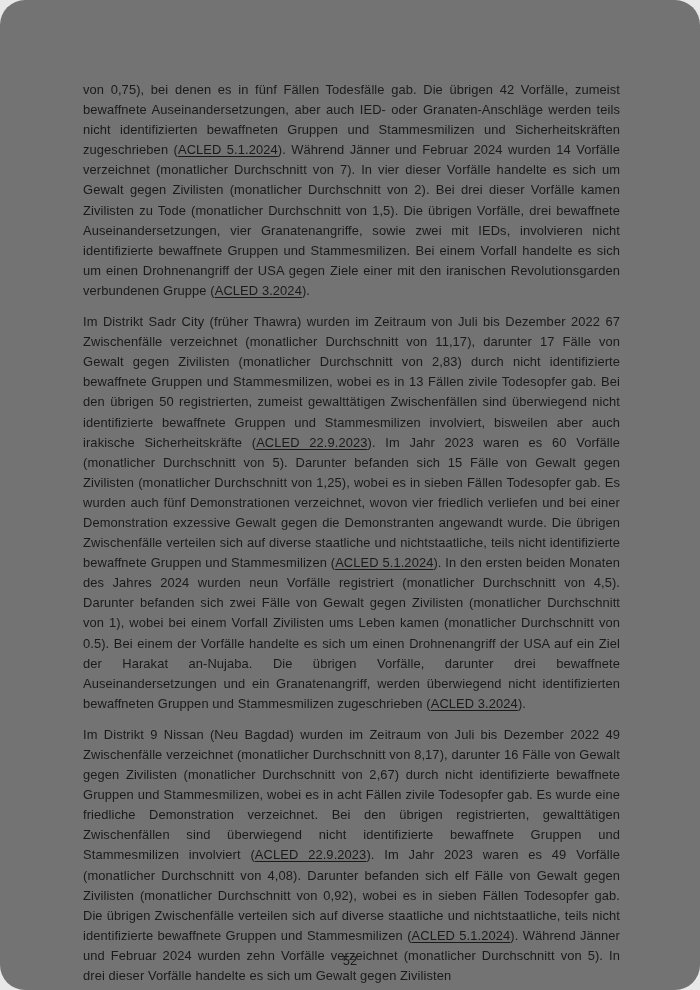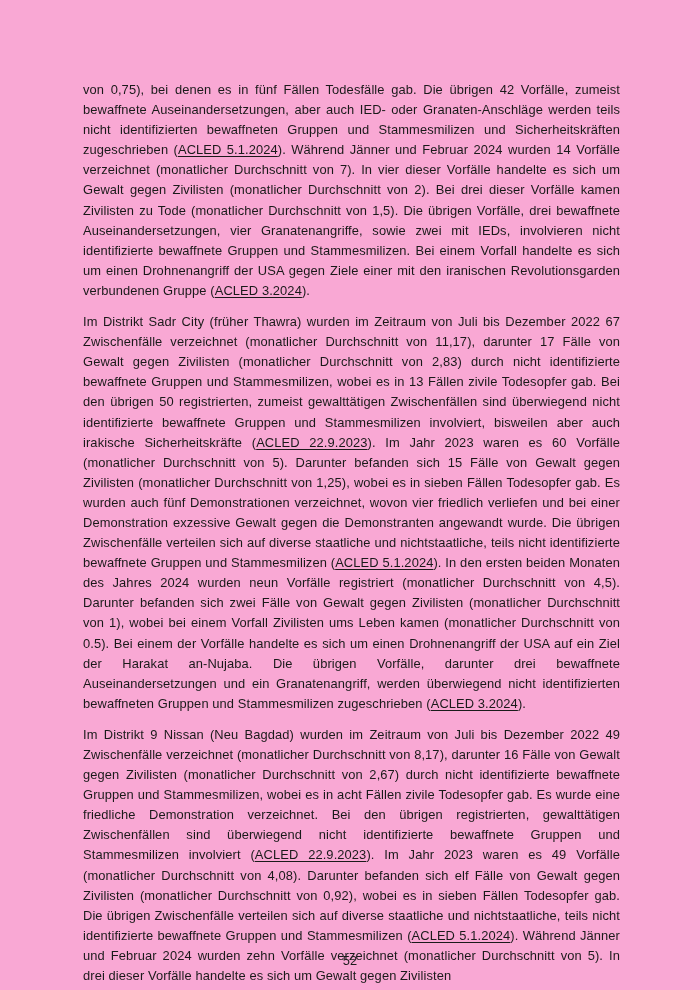--- a/index.html
+++ b/index.html
@@ -5,24 +5,25 @@
   html, body {
     margin: 0;
     padding: 0;
     background: #e8e8e8;
   }
   .page {
     position: relative;
     width: 700px;
     height: 990px;
     margin: 0 auto;
-    background: #f9a8d4;
+    background: #737373;
     font-family: "Liberation Sans", sans-serif;
     color: #1a1a1a;
     overflow: hidden;
+    border-radius: 25px;
   }
   .content {
     position: absolute;
     top: 80px;
     left: 83px;
     width: 537px;
     text-align: justify;
     font-size: 12.9px;
     line-height: 20.1px;
     letter-spacing: 0.1px;

